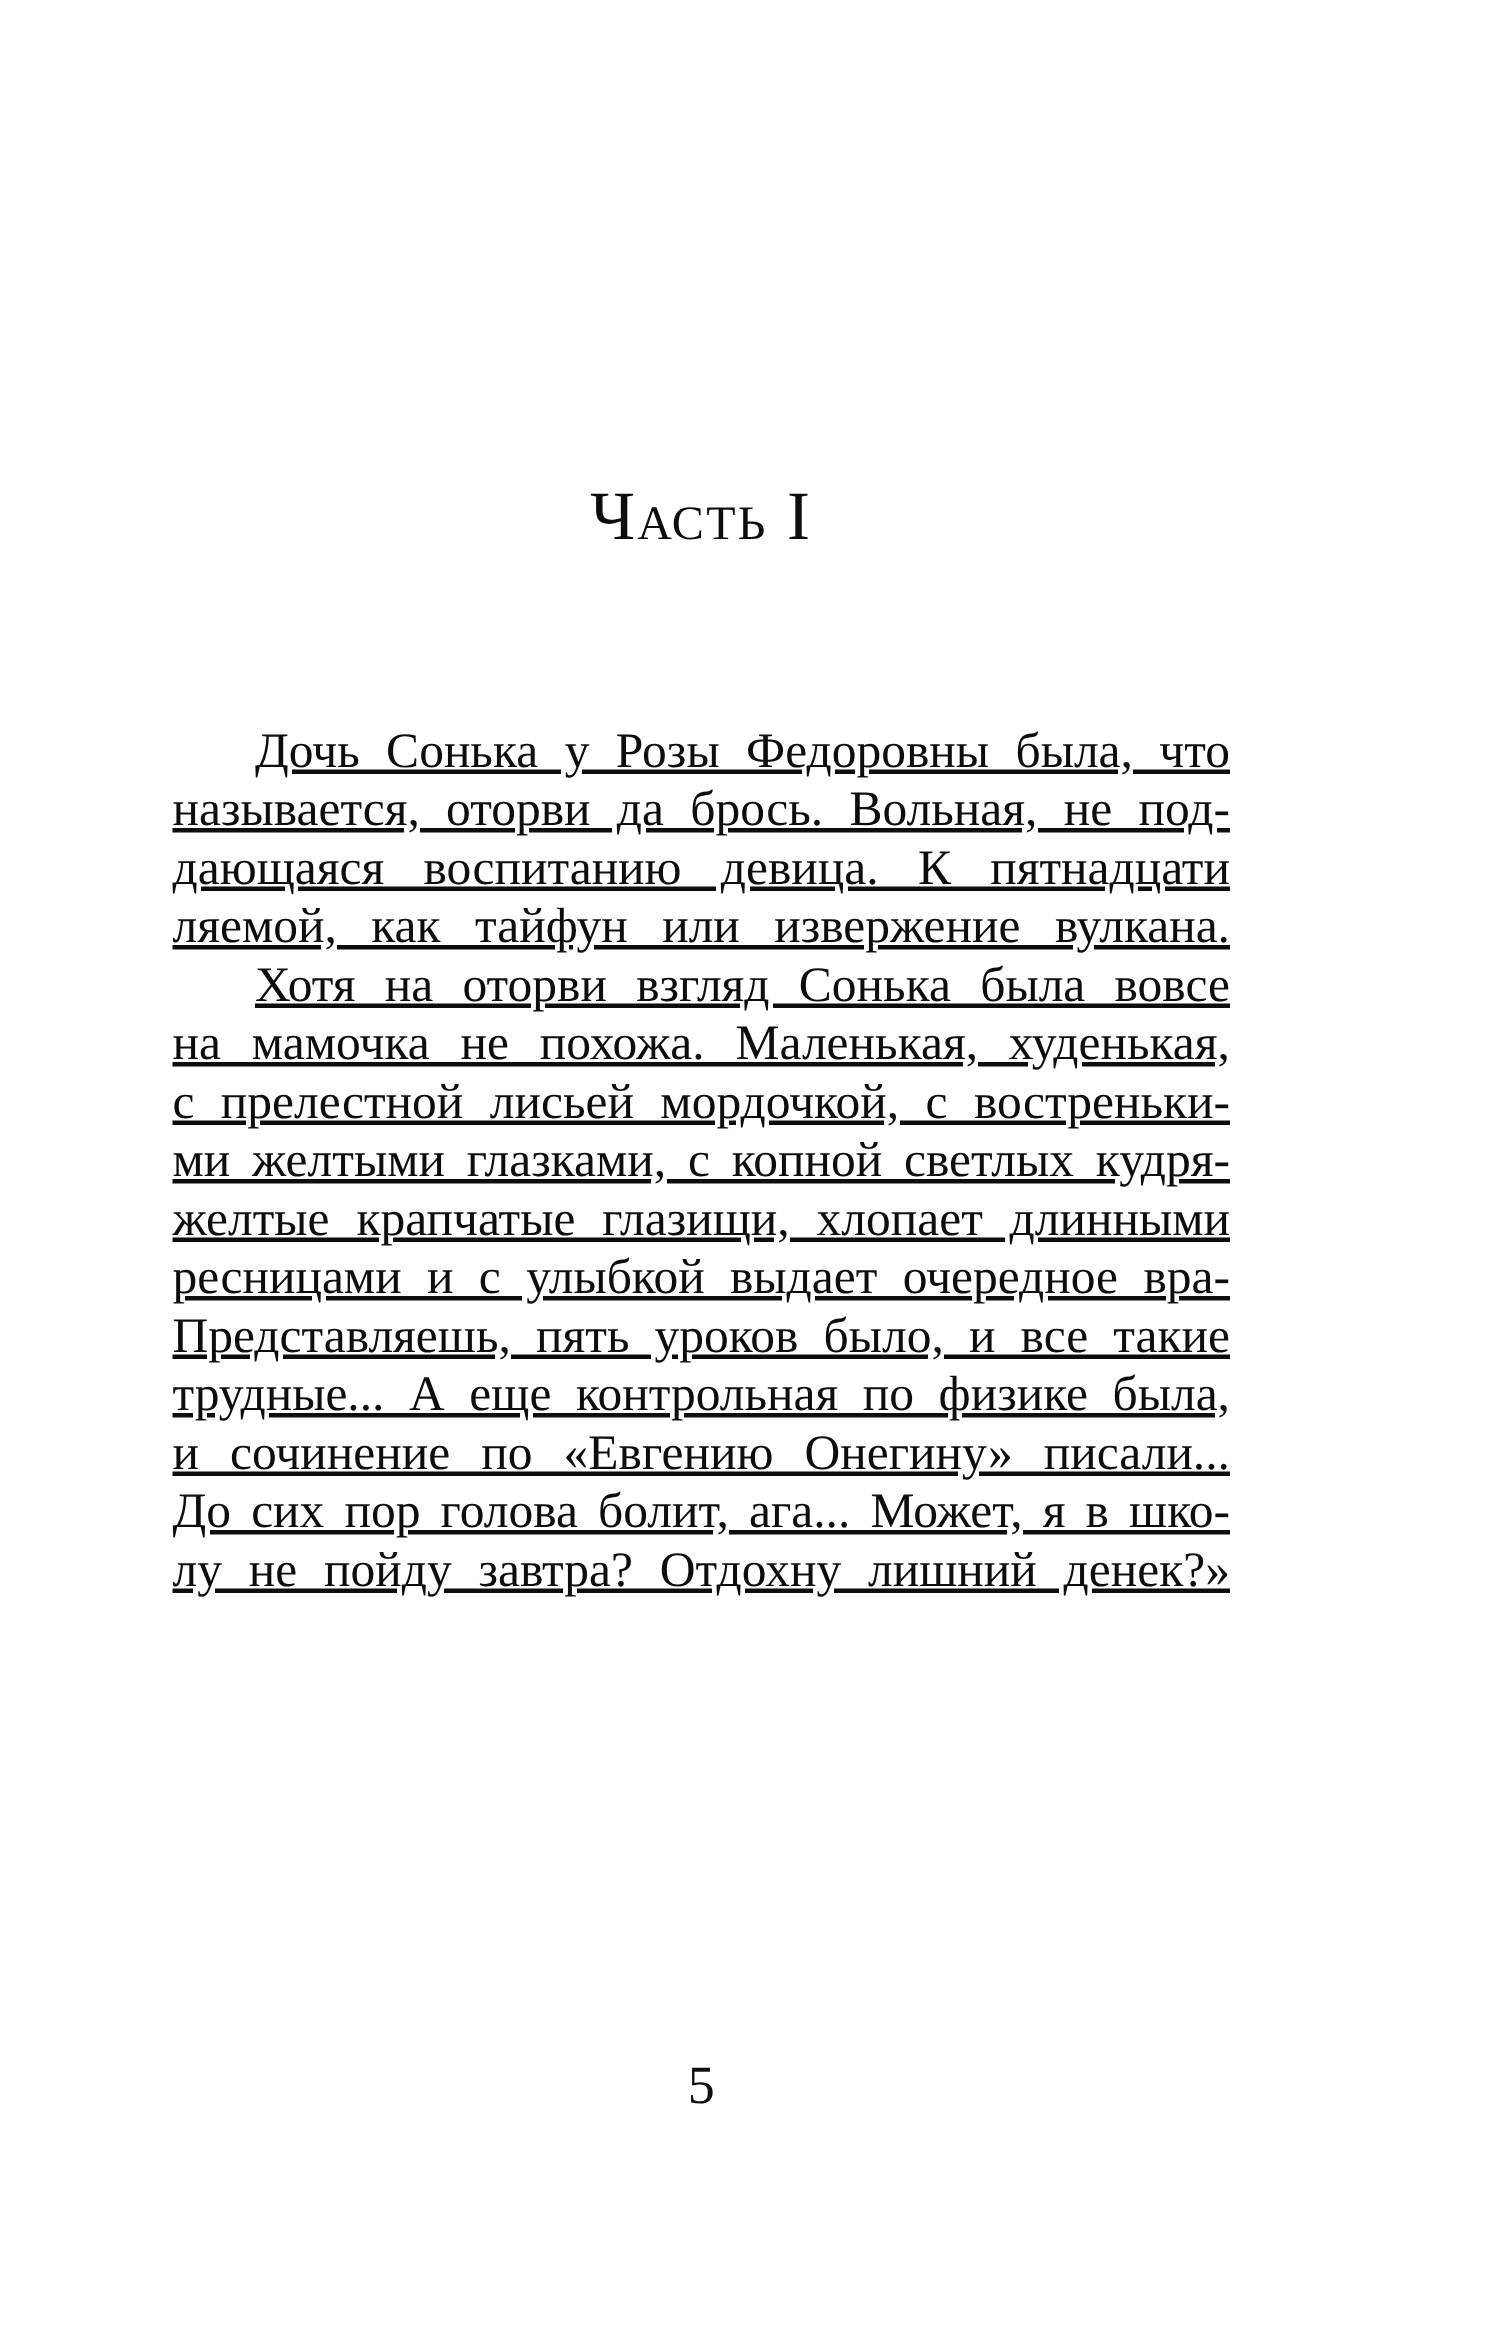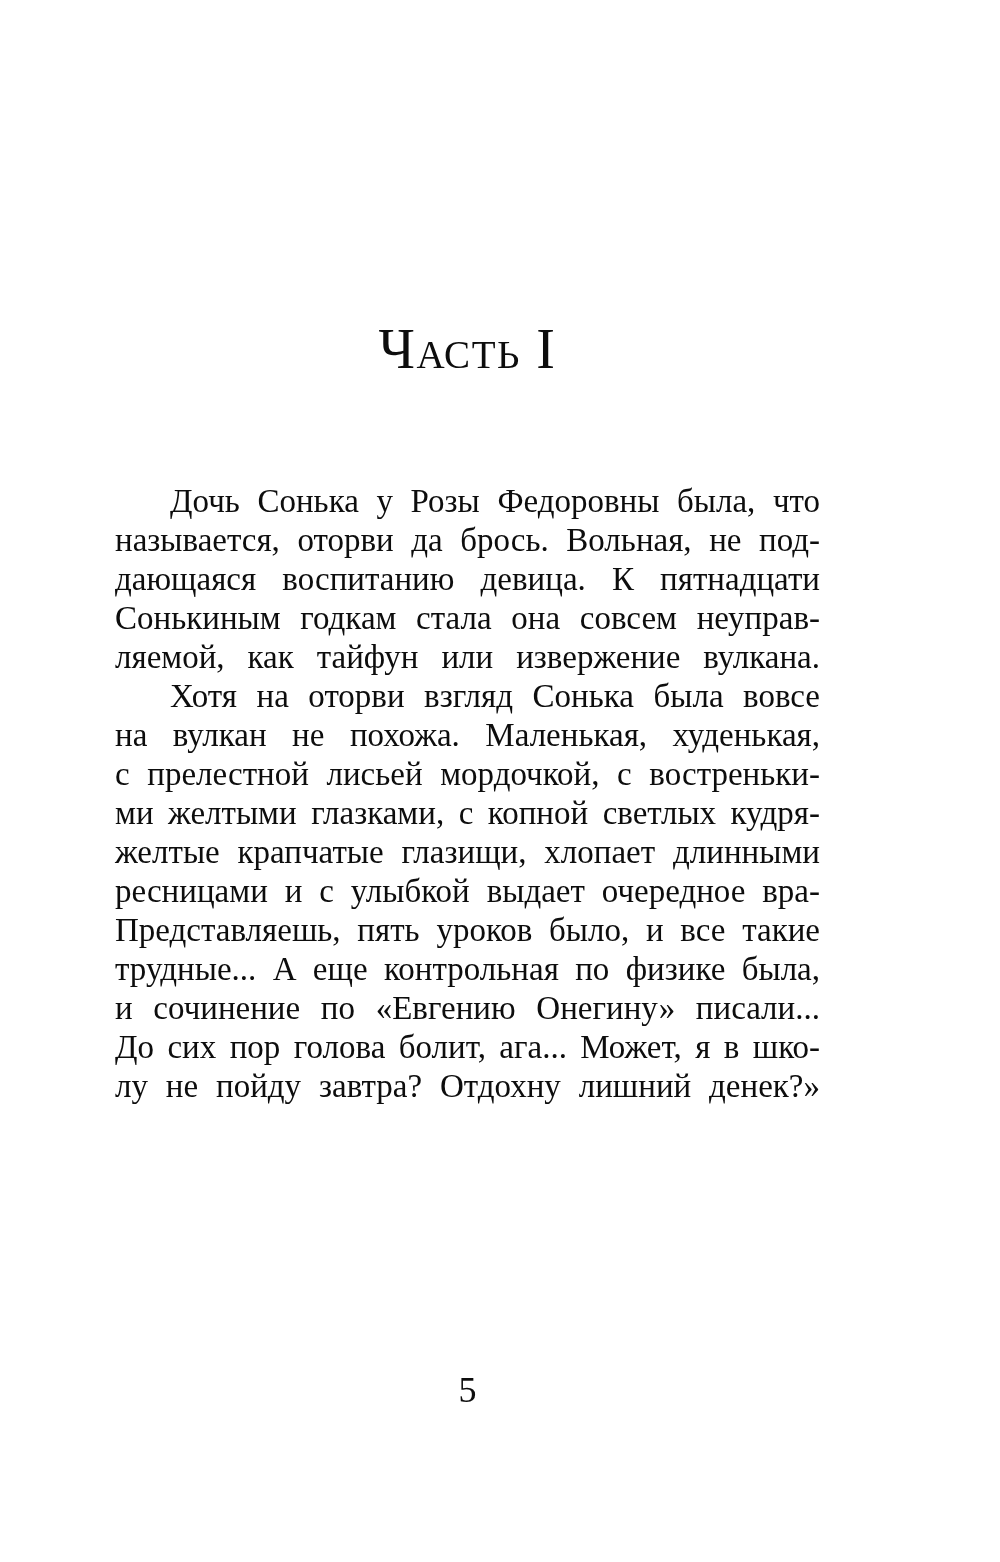--- a/index.html
+++ b/index.html
@@ -13,39 +13,40 @@
     font-family: "Liberation Serif", serif;
     overflow: hidden;
   }
   .chapter-heading {
     position: absolute;
     top: 321px;
     left: 115px;
     width: 705px;
     text-align: center;
     font-variant: small-caps;
-    font-size: 56px;
+    font-size: 46px;
     line-height: 1;
     letter-spacing: 1.5px;
     font-weight: 400;
   }
   .body-text {
     position: absolute;
     top: 482px;
     left: 115px;
     width: 705px;
     font-size: 33px;
     line-height: 39px;
   }
   .para { display: block; }
   .line {
     text-align: justify;
     text-align-last: justify;
     height: 39px;
     overflow: visible;
+    text-decoration: underline;
   }
   .line.indent { text-indent: 55px; }
   .page-number {
     position: absolute;
     top: 1372px;
     left: 115px;
     width: 705px;
     text-align: center;
     font-size: 36px;
     line-height: 1;
@@ -57,27 +58,26 @@
 <div class="page">
 
   <div class="chapter-heading">Часть I</div>
 
   <div class="body-text">
 
     <div class="para">
       <div class="line indent">Дочь Сонька у Розы Федоровны была, что</div>
       <div class="line">называется, оторви да брось. Вольная, не под-</div>
       <div class="line">дающаяся воспитанию девица. К пятнадцати</div>
-      <div class="line">Сонькиным годкам стала она совсем неуправ-</div>
       <div class="line">ляемой, как тайфун или извержение вулкана.</div>
     </div>
 
     <div class="para">
       <div class="line indent">Хотя на оторви взгляд Сонька была вовсе</div>
-      <div class="line">на вулкан не похожа. Маленькая, худенькая,</div>
+      <div class="line">на мамочка не похожа. Маленькая, худенькая,</div>
       <div class="line">с прелестной лисьей мордочкой, с востреньки-</div>
       <div class="line">ми желтыми глазками, с копной светлых кудря-</div>
       <div class="line">желтые крапчатые глазищи, хлопает длинными</div>
       <div class="line">ресницами и с улыбкой выдает очередное вра-</div>
       <div class="line">Представляешь, пять уроков было, и все такие</div>
       <div class="line">трудные... А еще контрольная по физике была,</div>
       <div class="line">и сочинение по «Евгению Онегину» писали...</div>
       <div class="line">До сих пор голова болит, ага... Может, я в шко-</div>
       <div class="line">лу не пойду завтра? Отдохну лишний денек?»</div>
     </div>

